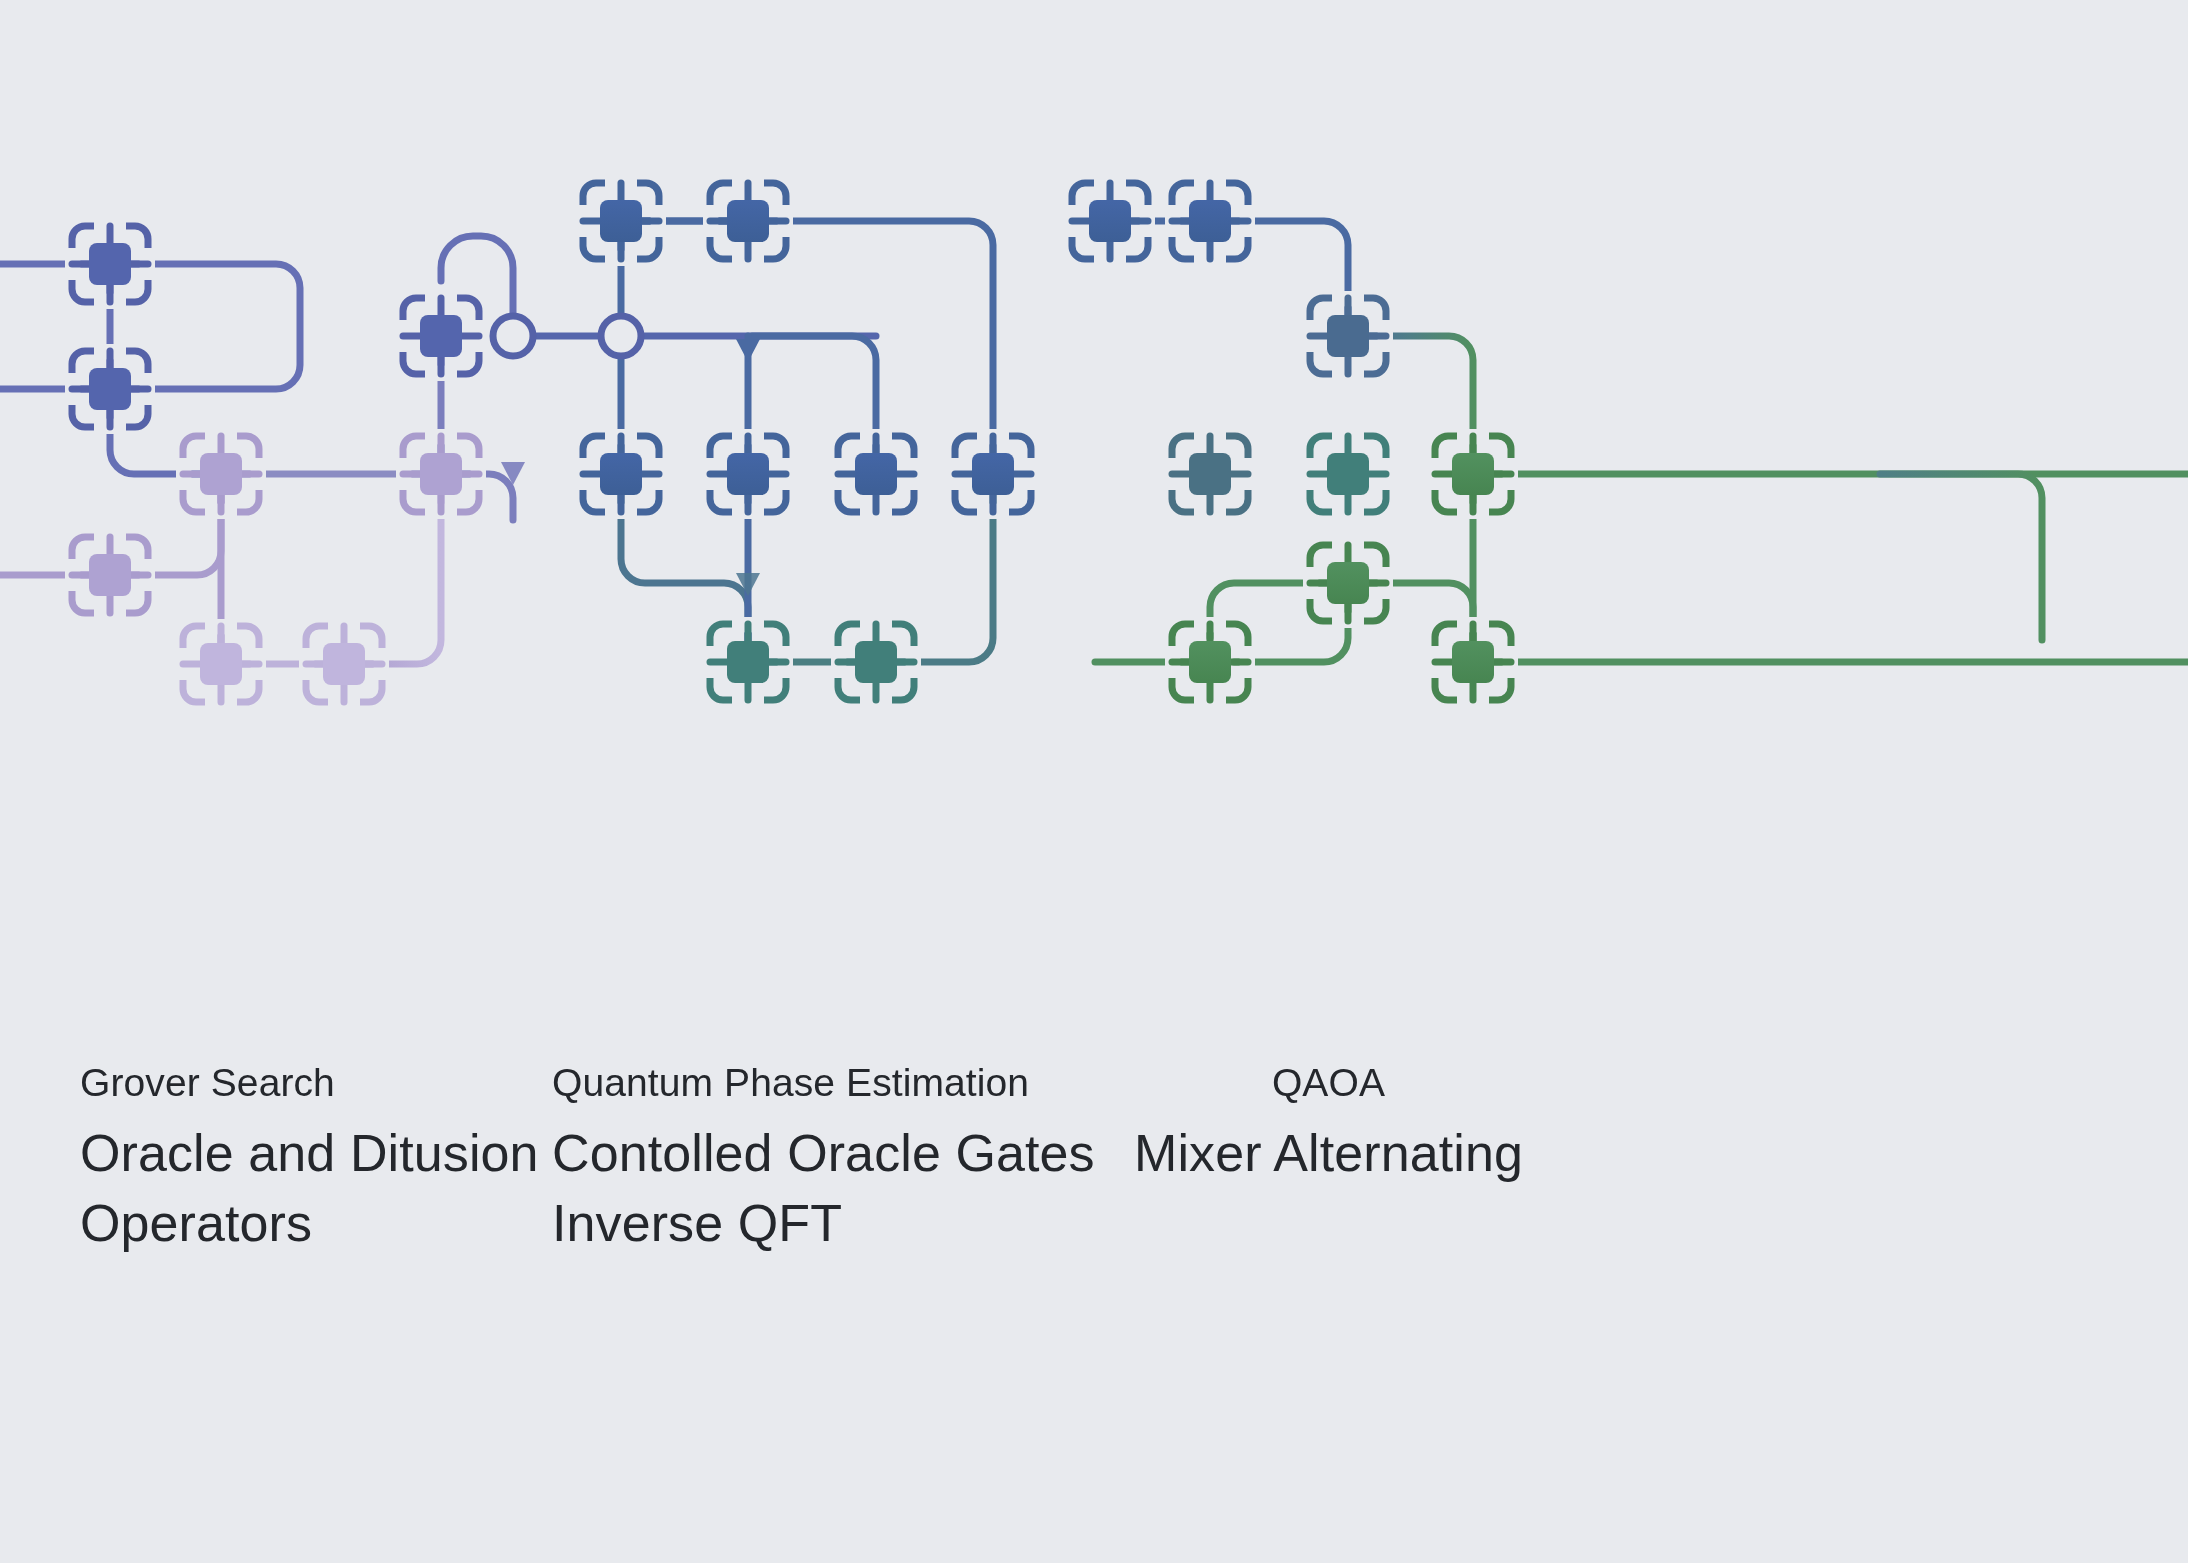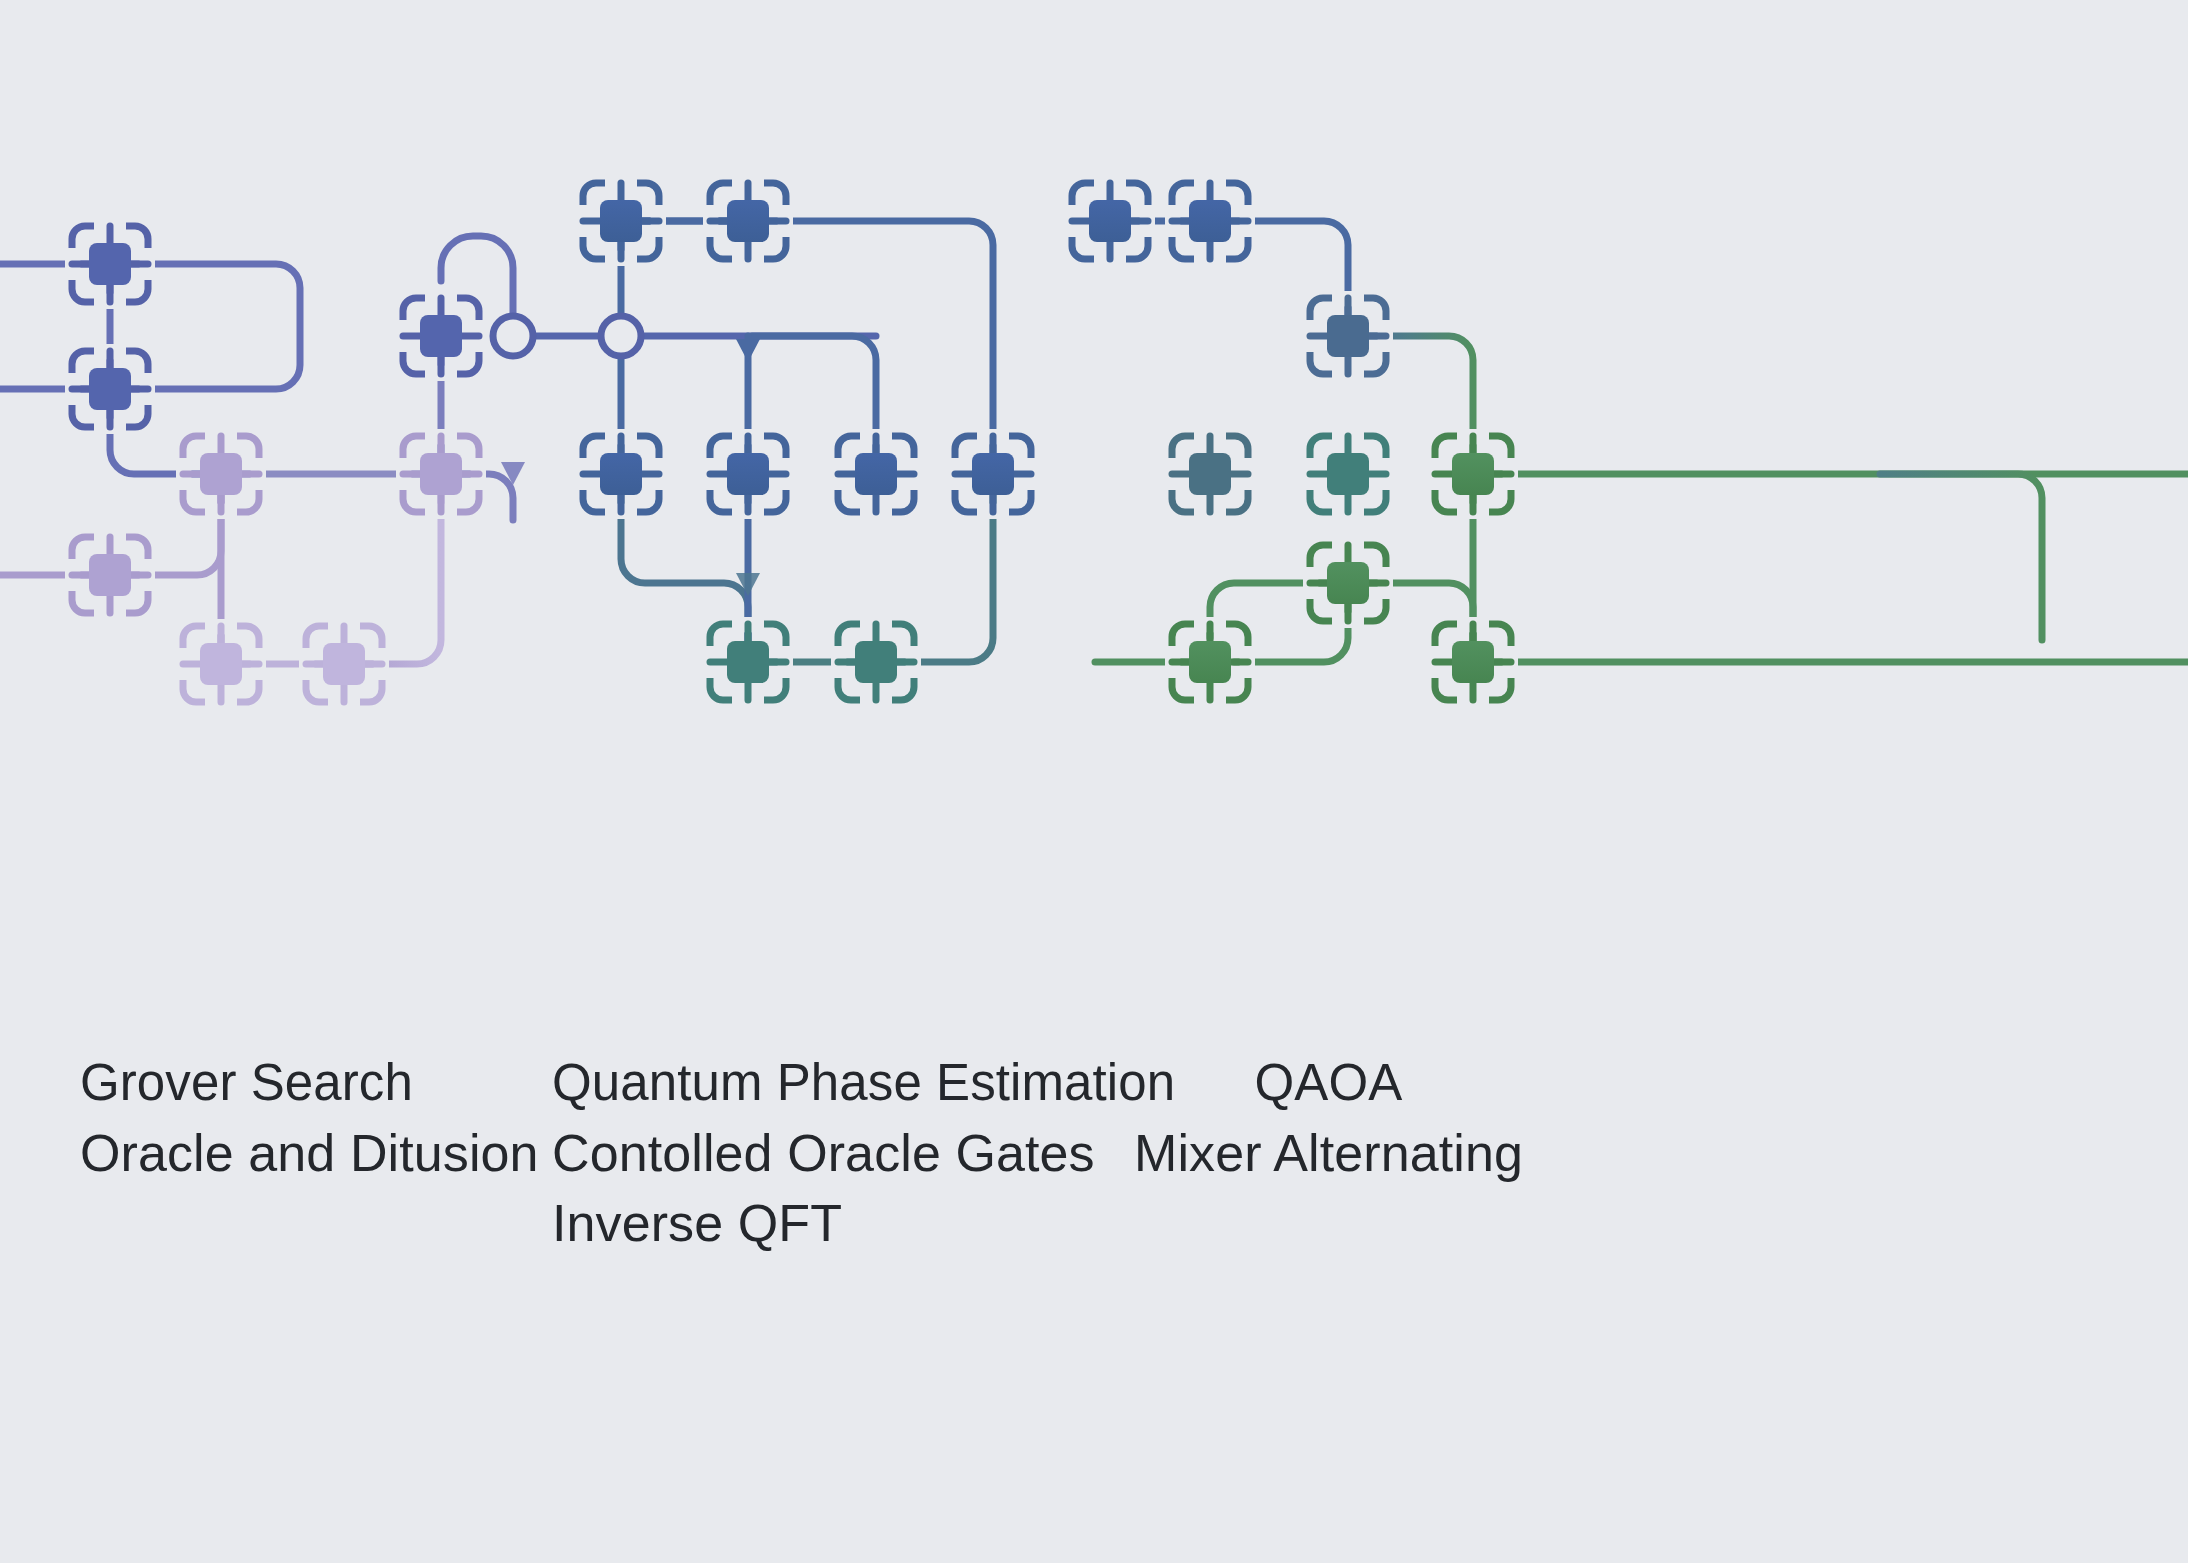--- a/index.html
+++ b/index.html
@@ -42,21 +42,21 @@
   }
   .caption-line {
     font-family: "Liberation Sans", sans-serif;
     font-size: 52px;
     line-height: 70px;
     color: #24272c;
     white-space: nowrap;
     letter-spacing: 0.1px;
   }
   .caption-line.title {
-    font-size: 51px;
+    font-size: 39px;
   }
 </style>
 </head>
 <body>
 
 <div id="stage">
 
   <svg id="circuit-svg" viewBox="0 0 2188 1563">
     <defs>
       <linearGradient id="gradMidLong" x1="0" y1="0" x2="1" y2="0">
@@ -504,20 +504,21 @@
         <circle cx="513" cy="336" r="20" fill="#e8eaee" stroke="#5562a8" stroke-width="7" id="control-open-a"></circle>
         <circle cx="621" cy="336" r="20" fill="#e8eaee" stroke="#5562a8" stroke-width="7" id="control-open-b"></circle>
       </g>
   </svg>
 
   <div class="caption-layer">
 
     <div class="caption-block" style="left:80px; top:1048px;">
       <div class="caption-line title">Grover Search</div>
       <div class="caption-line">Oracle and Ditusion</div>
+      <div class="caption-line">Operators</div>
     </div>
 
     <div class="caption-block" style="left:552px; top:1048px;">
       <div class="caption-line title">Quantum Phase Estimation</div>
       <div class="caption-line">Contolled Oracle Gates</div>
       <div class="caption-line">Inverse QFT</div>
     </div>
 
     <div class="caption-block" style="left:1134px; top:1048px;text-align:center;">
       <div class="caption-line title">QAOA</div>

